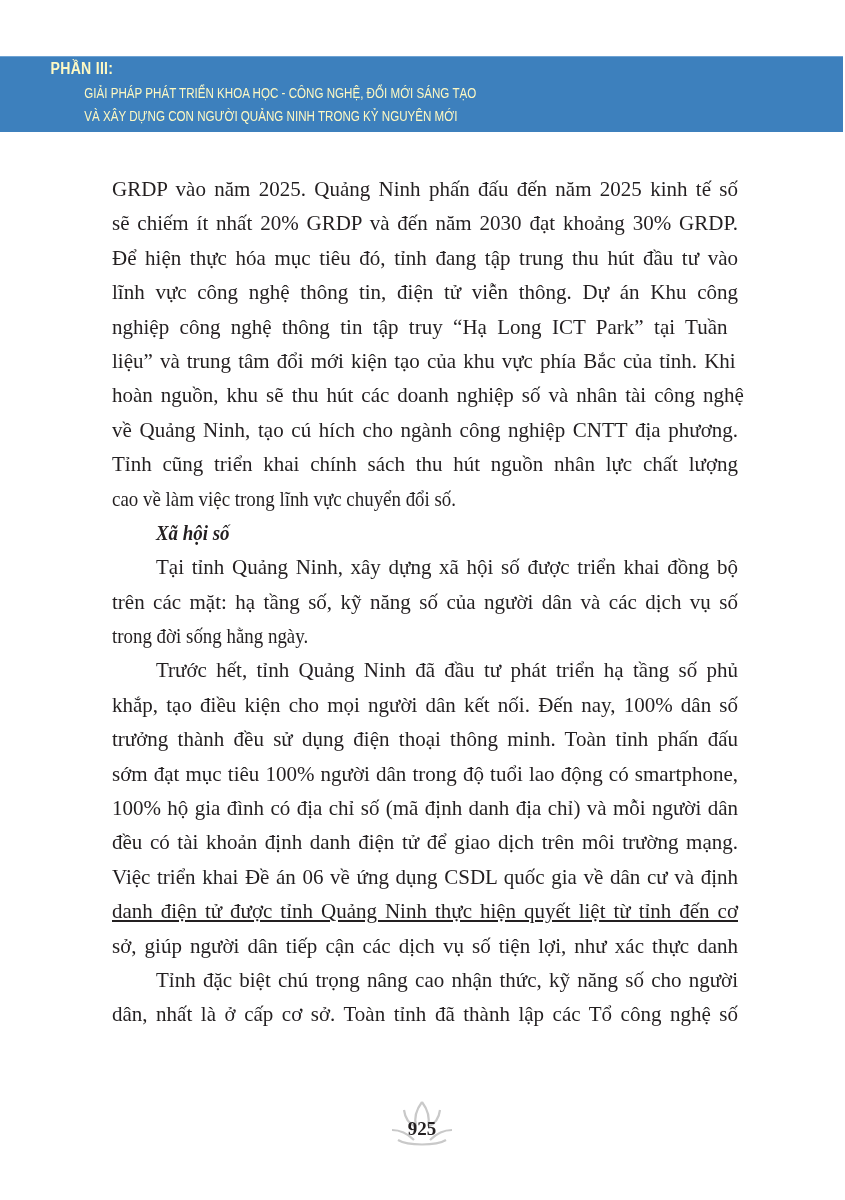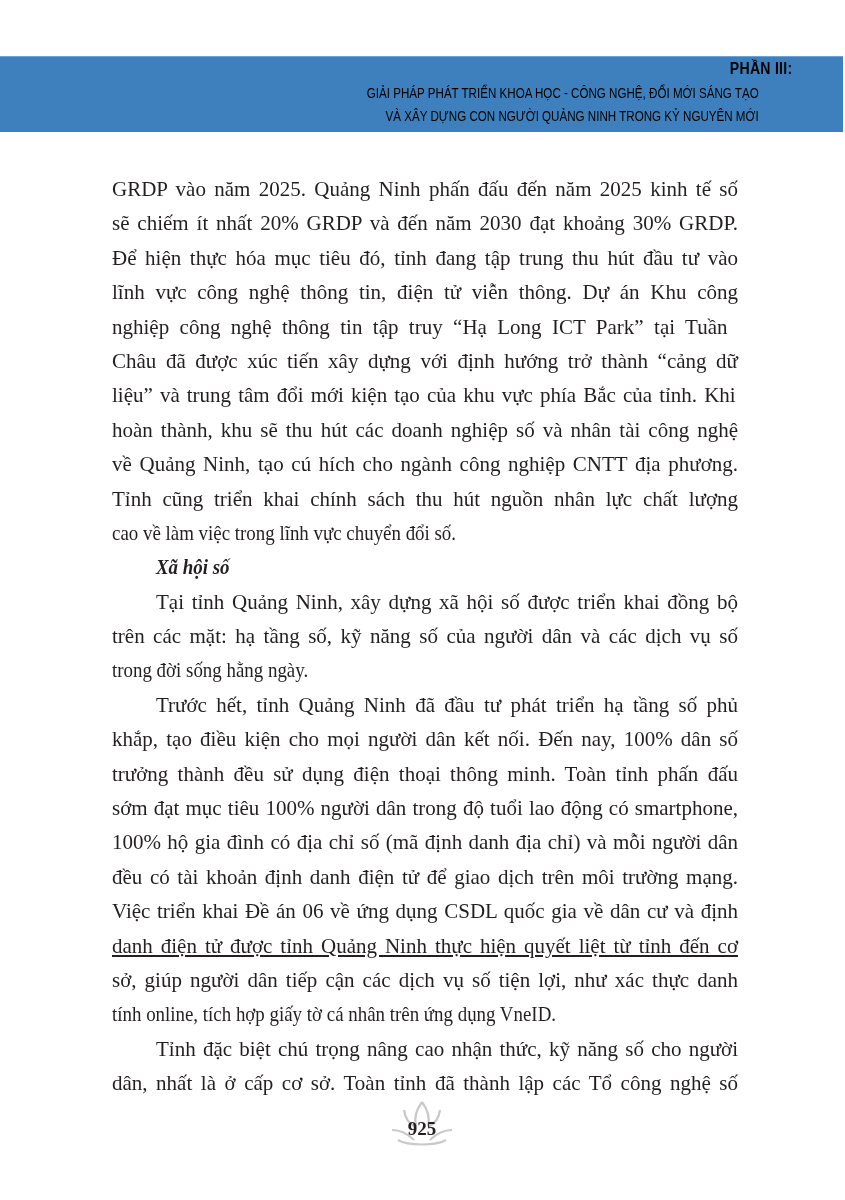--- a/index.html
+++ b/index.html
@@ -17,22 +17,22 @@
   }
   .banner {
     position: absolute;
     left: 0;
     top: 56px;
     width: 843px;
     height: 76px;
     background: #3d80bd;
     border-top: 1px solid #6fa3d3;
     box-sizing: border-box;
-    text-align: right;
-    color: #000000;
+    text-align: left;
+    color: #fef9c3;
     font-family: "Liberation Sans", "DejaVu Sans", sans-serif;
   }
   .banner .part {
     position: absolute;
     left: 0; right: 0;
     top: 3px;
     font-size: 16px;
     font-weight: bold;
     letter-spacing: 0.3px;
     transform: scaleX(0.88);
@@ -102,40 +102,38 @@
   <div class="sub sub1">GIẢI PHÁP PHÁT TRIỂN KHOA HỌC - CÔNG NGHỆ, ĐỔI MỚI SÁNG TẠO</div>
   <div class="sub sub2">VÀ XÂY DỰNG CON NGƯỜI QUẢNG NINH TRONG KỶ NGUYÊN MỚI</div>
 </div>
 
 <div class="body-text">
   <div class="line"><span class="txt" style="word-spacing: 3.078px;">GRDP vào năm 2025. Quảng Ninh phấn đấu đến năm 2025 kinh tế số</span></div>
   <div class="line"><span class="txt" style="word-spacing: 2.629px;">sẽ chiếm ít nhất 20% GRDP và đến năm 2030 đạt khoảng 30% GRDP.</span></div>
   <div class="line"><span class="txt" style="word-spacing: 3.356px;">Để hiện thực hóa mục tiêu đó, tỉnh đang tập trung thu hút đầu tư vào</span></div>
   <div class="line"><span class="txt" style="word-spacing: 5.463px;">lĩnh vực công nghệ thông tin, điện tử viễn thông. Dự án Khu công</span></div>
   <div class="line"><span class="txt" style="word-spacing: 5.15px;">nghiệp công nghệ thông tin tập truy “Hạ Long ICT Park” tại Tuần</span></div>
-  <div class="line"><span class="txt" style="word-spacing: 4.314px;">Châu đã được xúc tiến xây dựng với định hướng trở thành “cảng dữ</span></div>
   <div class="line"><span class="txt" style="word-spacing: 1.822px;">liệu” và trung tâm đổi mới kiện tạo của khu vực phía Bắc của tỉnh. Khi</span></div>
-  <div class="line"><span class="txt" style="word-spacing: 2.766px;">hoàn thành, khu sẽ thu hút các doanh nghiệp số và nhân tài công nghệ</span></div>
+  <div class="line"><span class="txt" style="word-spacing: 2.766px;">hoàn nguồn, khu sẽ thu hút các doanh nghiệp số và nhân tài công nghệ</span></div>
   <div class="line"><span class="txt" style="word-spacing: 2.404px;">về Quảng Ninh, tạo cú hích cho ngành công nghiệp CNTT địa phương.</span></div>
   <div class="line"><span class="txt" style="word-spacing: 5.507px;">Tỉnh cũng triển khai chính sách thu hút nguồn nhân lực chất lượng</span></div>
   <div class="line"><span class="txt" style="transform: scaleX(0.9);">cao về làm việc trong lĩnh vực chuyển đổi số.</span></div>
   <div class="line indent heading"><span class="txt" style="transform: scaleX(0.9);">Xã hội số</span></div>
   <div class="line indent"><span class="txt" style="word-spacing: 2.413px;">Tại tỉnh Quảng Ninh, xây dựng xã hội số được triển khai đồng bộ</span></div>
   <div class="line"><span class="txt" style="word-spacing: 3.204px;">trên các mặt: hạ tầng số, kỹ năng số của người dân và các dịch vụ số</span></div>
   <div class="line"><span class="txt" style="transform: scaleX(0.9);">trong đời sống hằng ngày.</span></div>
   <div class="line indent"><span class="txt" style="word-spacing: 4.088px;">Trước hết, tỉnh Quảng Ninh đã đầu tư phát triển hạ tầng số phủ</span></div>
   <div class="line"><span class="txt" style="word-spacing: 2.922px;">khắp, tạo điều kiện cho mọi người dân kết nối. Đến nay, 100% dân số</span></div>
   <div class="line"><span class="txt" style="word-spacing: 4.053px;">trưởng thành đều sử dụng điện thoại thông minh. Toàn tỉnh phấn đấu</span></div>
   <div class="line"><span class="txt" style="word-spacing: 0.885px;">sớm đạt mục tiêu 100% người dân trong độ tuổi lao động có smartphone,</span></div>
   <div class="line"><span class="txt" style="word-spacing: 1.123px;">100% hộ gia đình có địa chỉ số (mã định danh địa chỉ) và mỗi người dân</span></div>
   <div class="line"><span class="txt" style="word-spacing: 2.346px;">đều có tài khoản định danh điện tử để giao dịch trên môi trường mạng.</span></div>
   <div class="line"><span class="txt" style="word-spacing: 1.381px;">Việc triển khai Đề án 06 về ứng dụng CSDL quốc gia về dân cư và định</span></div>
   <div class="line"><span class="txt" style="word-spacing: 2.717px; text-decoration: underline;">danh điện tử được tỉnh Quảng Ninh thực hiện quyết liệt từ tỉnh đến cơ</span></div>
   <div class="line"><span class="txt" style="word-spacing: 2.828px;">sở, giúp người dân tiếp cận các dịch vụ số tiện lợi, như xác thực danh</span></div>
-  <div class="line"><span class="txt" style="transform: scaleX(0.9);">tính online, tích hợp giấy tờ cá nhân trên ứng dụng VneID.</span></div>
   <div class="line indent"><span class="txt" style="word-spacing: 1.969px;">Tỉnh đặc biệt chú trọng nâng cao nhận thức, kỹ năng số cho người</span></div>
   <div class="line"><span class="txt" style="word-spacing: 3.286px;">dân, nhất là ở cấp cơ sở. Toàn tỉnh đã thành lập các Tổ công nghệ số</span></div>
 </div>
 
 <div class="page-number-wrap">
   <svg width="64" height="48" viewBox="0 0 64 48">
     <g fill="none" stroke="#c9c9c9" stroke-width="2.2" stroke-linejoin="round">
       <path d="M32 2 C26 10 24 18 26 26 M32 2 C38 10 40 18 38 26"></path>
       <path d="M14 10 C15 18 19 24 26 27 M50 10 C49 18 45 24 38 27"></path>
       <path d="M2 30 C10 30 18 34 24 40 M62 30 C54 30 46 34 40 40"></path>

